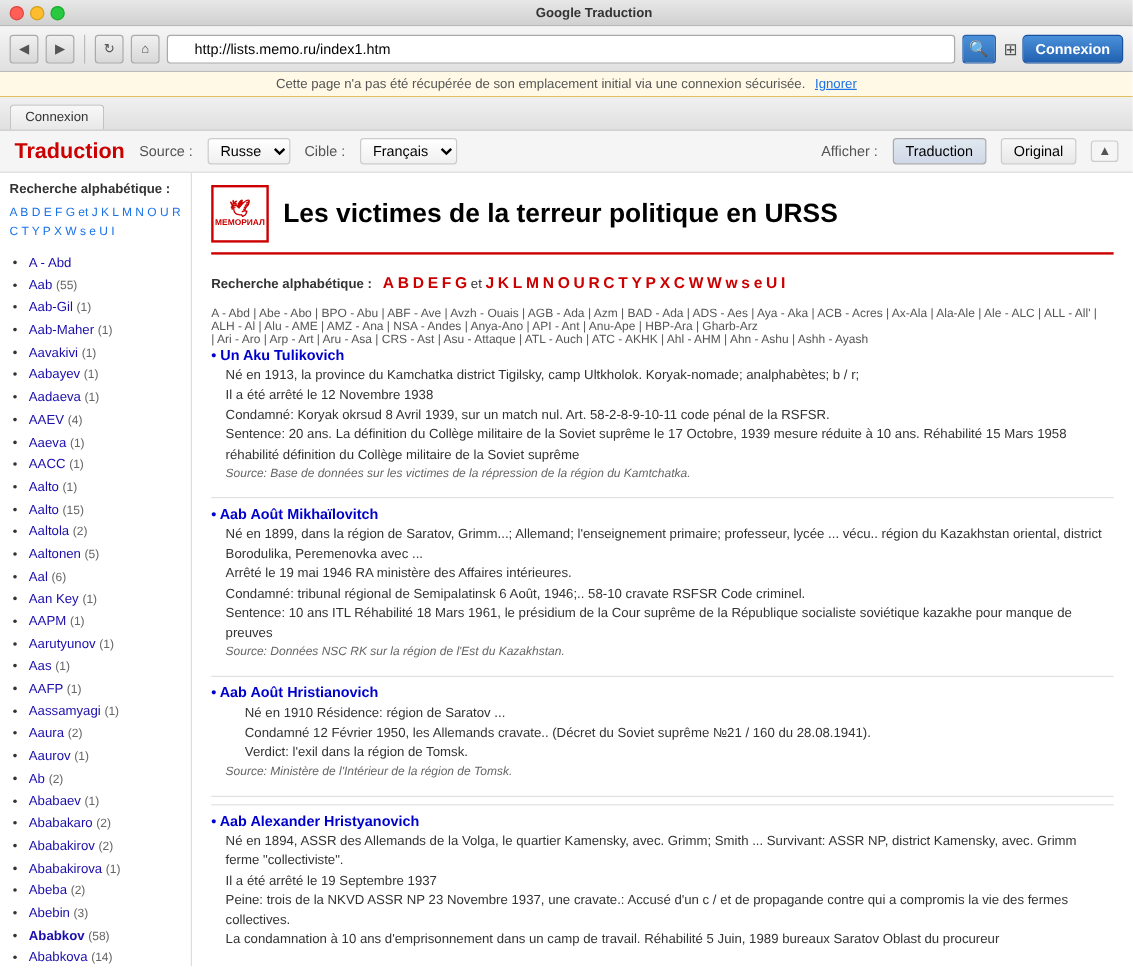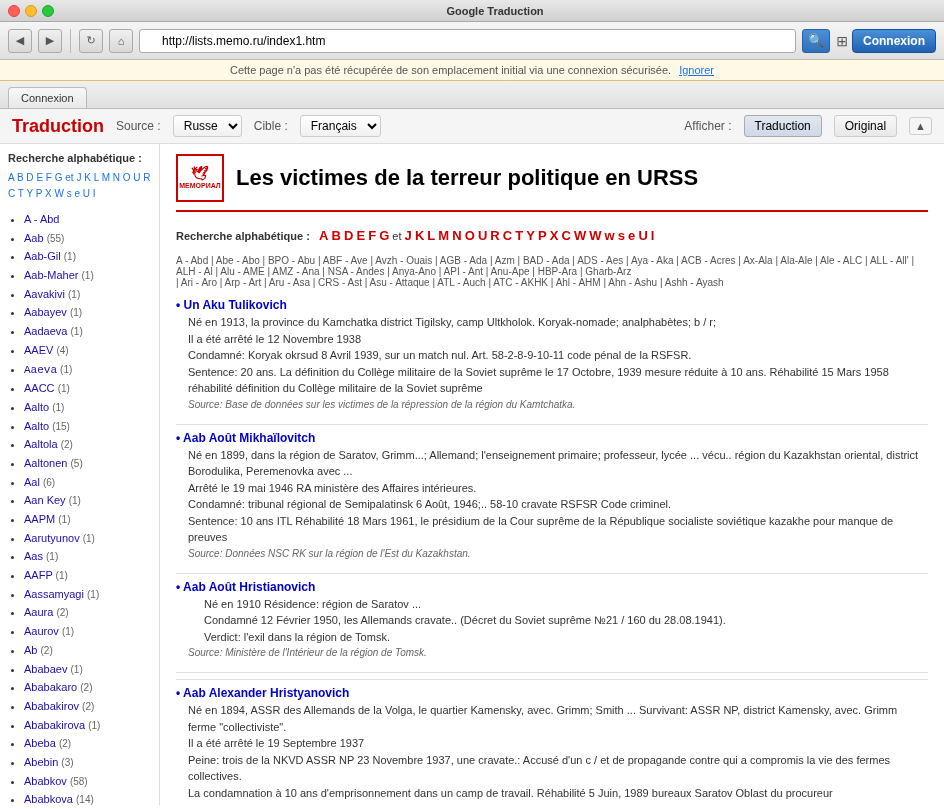--- a/index.html
+++ b/index.html
@@ -290,21 +290,21 @@
     </div>
     <ul class="sidebar-list" id="sidebar-list-container">
     <li style="cursor: pointer;"><a style="color:#1a0dab;text-decoration:none;font-size:11px;">A - Abd</a> <span style="color:#666;font-size:10px;"></span></li>
         <li style="cursor: pointer;"><a style="color:#1a0dab;text-decoration:none;font-size:11px;">Aab</a> <span style="color:#666;font-size:10px;">(55)</span></li>
         <li style="cursor: pointer;"><a style="color:#1a0dab;text-decoration:none;font-size:11px;">Aab-Gil</a> <span style="color:#666;font-size:10px;">(1)</span></li>
         <li style="cursor: pointer;"><a style="color:#1a0dab;text-decoration:none;font-size:11px;">Aab-Maher</a> <span style="color:#666;font-size:10px;">(1)</span></li>
         <li style="cursor: pointer;"><a style="color:#1a0dab;text-decoration:none;font-size:11px;">Aavakivi</a> <span style="color:#666;font-size:10px;">(1)</span></li>
         <li style="cursor: pointer;"><a style="color:#1a0dab;text-decoration:none;font-size:11px;">Aabayev</a> <span style="color:#666;font-size:10px;">(1)</span></li>
         <li style="cursor: pointer;"><a style="color:#1a0dab;text-decoration:none;font-size:11px;">Aadaeva</a> <span style="color:#666;font-size:10px;">(1)</span></li>
         <li style="cursor: pointer;"><a style="color:#1a0dab;text-decoration:none;font-size:11px;">AAEV</a> <span style="color:#666;font-size:10px;">(4)</span></li>
-        <li style="cursor: pointer;"><a style="color:#1a0dab;text-decoration:none;font-size:11px;font-family:Liberation Mono, monospace;">Aaeva</a> <span style="color:#666;font-size:10px;">(1)</span></li>
+        <li style="cursor: pointer;"><a style="color:#1a0dab;text-decoration:none;font-size:11px;">Aaeva</a> <span style="color:#666;font-size:10px;">(1)</span></li>
         <li style="cursor: pointer;"><a style="color:#1a0dab;text-decoration:none;font-size:11px;">AACC</a> <span style="color:#666;font-size:10px;">(1)</span></li>
         <li style="cursor: pointer;"><a style="color:#1a0dab;text-decoration:none;font-size:11px;">Aalto</a> <span style="color:#666;font-size:10px;">(1)</span></li>
         <li style="cursor: pointer;"><a style="color:#1a0dab;text-decoration:none;font-size:11px;">Aalto</a> <span style="color:#666;font-size:10px;">(15)</span></li>
         <li style="cursor: pointer;"><a style="color:#1a0dab;text-decoration:none;font-size:11px;">Aaltola</a> <span style="color:#666;font-size:10px;">(2)</span></li>
         <li style="cursor: pointer;"><a style="color:#1a0dab;text-decoration:none;font-size:11px;">Aaltonen</a> <span style="color:#666;font-size:10px;">(5)</span></li>
         <li style="cursor: pointer;"><a style="color:#1a0dab;text-decoration:none;font-size:11px;">Aal</a> <span style="color:#666;font-size:10px;">(6)</span></li>
         <li style="cursor: pointer;"><a style="color:#1a0dab;text-decoration:none;font-size:11px;">Aan Key</a> <span style="color:#666;font-size:10px;">(1)</span></li>
         <li style="cursor: pointer;"><a style="color:#1a0dab;text-decoration:none;font-size:11px;">AAPM</a> <span style="color:#666;font-size:10px;">(1)</span></li>
         <li style="cursor: pointer;"><a style="color:#1a0dab;text-decoration:none;font-size:11px;">Aarutyunov</a> <span style="color:#666;font-size:10px;">(1)</span></li>
         <li style="cursor: pointer;"><a style="color:#1a0dab;text-decoration:none;font-size:11px;">Aas</a> <span style="color:#666;font-size:10px;">(1)</span></li>
@@ -312,21 +312,21 @@
         <li style="cursor: pointer;"><a style="color:#1a0dab;text-decoration:none;font-size:11px;">Aassamyagi</a> <span style="color:#666;font-size:10px;">(1)</span></li>
         <li style="cursor: pointer;"><a style="color:#1a0dab;text-decoration:none;font-size:11px;">Aaura</a> <span style="color:#666;font-size:10px;">(2)</span></li>
         <li style="cursor: pointer;"><a style="color:#1a0dab;text-decoration:none;font-size:11px;margin-top:32px;">Aaurov</a> <span style="color:#666;font-size:10px;">(1)</span></li>
         <li style="cursor: pointer;"><a style="color:#1a0dab;text-decoration:none;font-size:11px;">Ab</a> <span style="color:#666;font-size:10px;">(2)</span></li>
         <li style="cursor: pointer;"><a style="color:#1a0dab;text-decoration:none;font-size:11px;">Ababaev</a> <span style="color:#666;font-size:10px;">(1)</span></li>
         <li style="cursor: pointer;"><a style="color:#1a0dab;text-decoration:none;font-size:11px;">Ababakaro</a> <span style="color:#666;font-size:10px;">(2)</span></li>
         <li style="cursor: pointer;"><a style="color:#1a0dab;text-decoration:none;font-size:11px;">Ababakirov</a> <span style="color:#666;font-size:10px;">(2)</span></li>
         <li style="cursor: pointer;"><a style="color:#1a0dab;text-decoration:none;font-size:11px;">Ababakirova</a> <span style="color:#666;font-size:10px;">(1)</span></li>
         <li style="cursor: pointer;"><a style="color:#1a0dab;text-decoration:none;font-size:11px;">Abeba</a> <span style="color:#666;font-size:10px;">(2)</span></li>
         <li style="cursor: pointer;"><a style="color:#1a0dab;text-decoration:none;font-size:11px;">Abebin</a> <span style="color:#666;font-size:10px;">(3)</span></li>
-        <li style="cursor: pointer;"><a style="color:#1a0dab;text-decoration:none;font-size:11px;">Ababkov</a> <span style="color:#666;font-size:10px;">(58)</span></li>
+        <li style="cursor: pointer;"><a style="color:#1a0dab;text-decoration:none;font-size:11px;font-weight:bold;">Ababkov</a> <span style="color:#666;font-size:10px;">(58)</span></li>
         <li style="cursor: pointer;"><a style="color:#1a0dab;text-decoration:none;font-size:11px;">Ababkova</a> <span style="color:#666;font-size:10px;">(14)</span></li>
       </ul>
   </div>
 
   <div class="content-area">
 
     <div class="page-header">
       <div class="page-logo">
         <div style="font-size:7px; font-weight:bold; color:#c00; text-align:center; line-height:1.2;">
           <div style="font-size:14px;">🕊</div>
@@ -361,21 +361,21 @@
       <a class="alpha-link">X</a>
       <a class="alpha-link">C</a>
       <a class="alpha-link">W</a>
       <a class="alpha-link">W</a>
       <a class="alpha-link">w</a>
       <a class="alpha-link">s</a>
       <a class="alpha-link">e</a>
       <a class="alpha-link">U</a>
       <a class="alpha-link">I</a>
     </div>
-    <div style="font-size:10px; color:#555; margin-bottom:10px;">
+    <div style="font-size:10px; color:#555; ">
       A - Abd | Abe - Abo | BPO - Abu | ABF - Ave | Avzh - Ouais | AGB - Ada | Azm | BAD - Ada | ADS - Aes | Aya - Aka | ACB - Acres | Ax-Ala | Ala-Ale | Ale - ALC | ALL - All' | ALH - Al | Alu - AME | AMZ - Ana | NSA - Andes | Anya-Ano | API - Ant | Anu-Ape | HBP-Ara | Gharb-Arz<br>
       | Ari - Aro | Arp - Art | Aru - Asa | CRS - Ast | Asu - Attaque | ATL - Auch | ATC - AKHK | Ahl - AHM | Ahn - Ashu | Ashh - Ayash
     </div>
 
     <div id="persons-container">
         <div class="person-entry">
           <div class="person-name">• Un Aku Tulikovich</div>
           <div class="person-details" style="margin-left: 12px;">Né en 1913, la province du Kamchatka district Tigilsky, camp Ultkholok. Koryak-nomade; analphabètes; b / r;<br>Il a été arrêté le 12 Novembre 1938<br>Condamné: Koryak okrsud 8 Avril 1939, sur un match nul. Art. 58-2-8-9-10-11 code pénal de la RSFSR.<br>Sentence: 20 ans. La définition du Collège militaire de la Soviet suprême le 17 Octobre, 1939 mesure réduite à 10 ans. Réhabilité 15 Mars 1958 réhabilité définition du Collège militaire de la Soviet suprême</div>
           <div class="person-source" style="margin-left: 12px;">Source: Base de données sur les victimes de la répression de la région du Kamtchatka.</div>
         </div>

